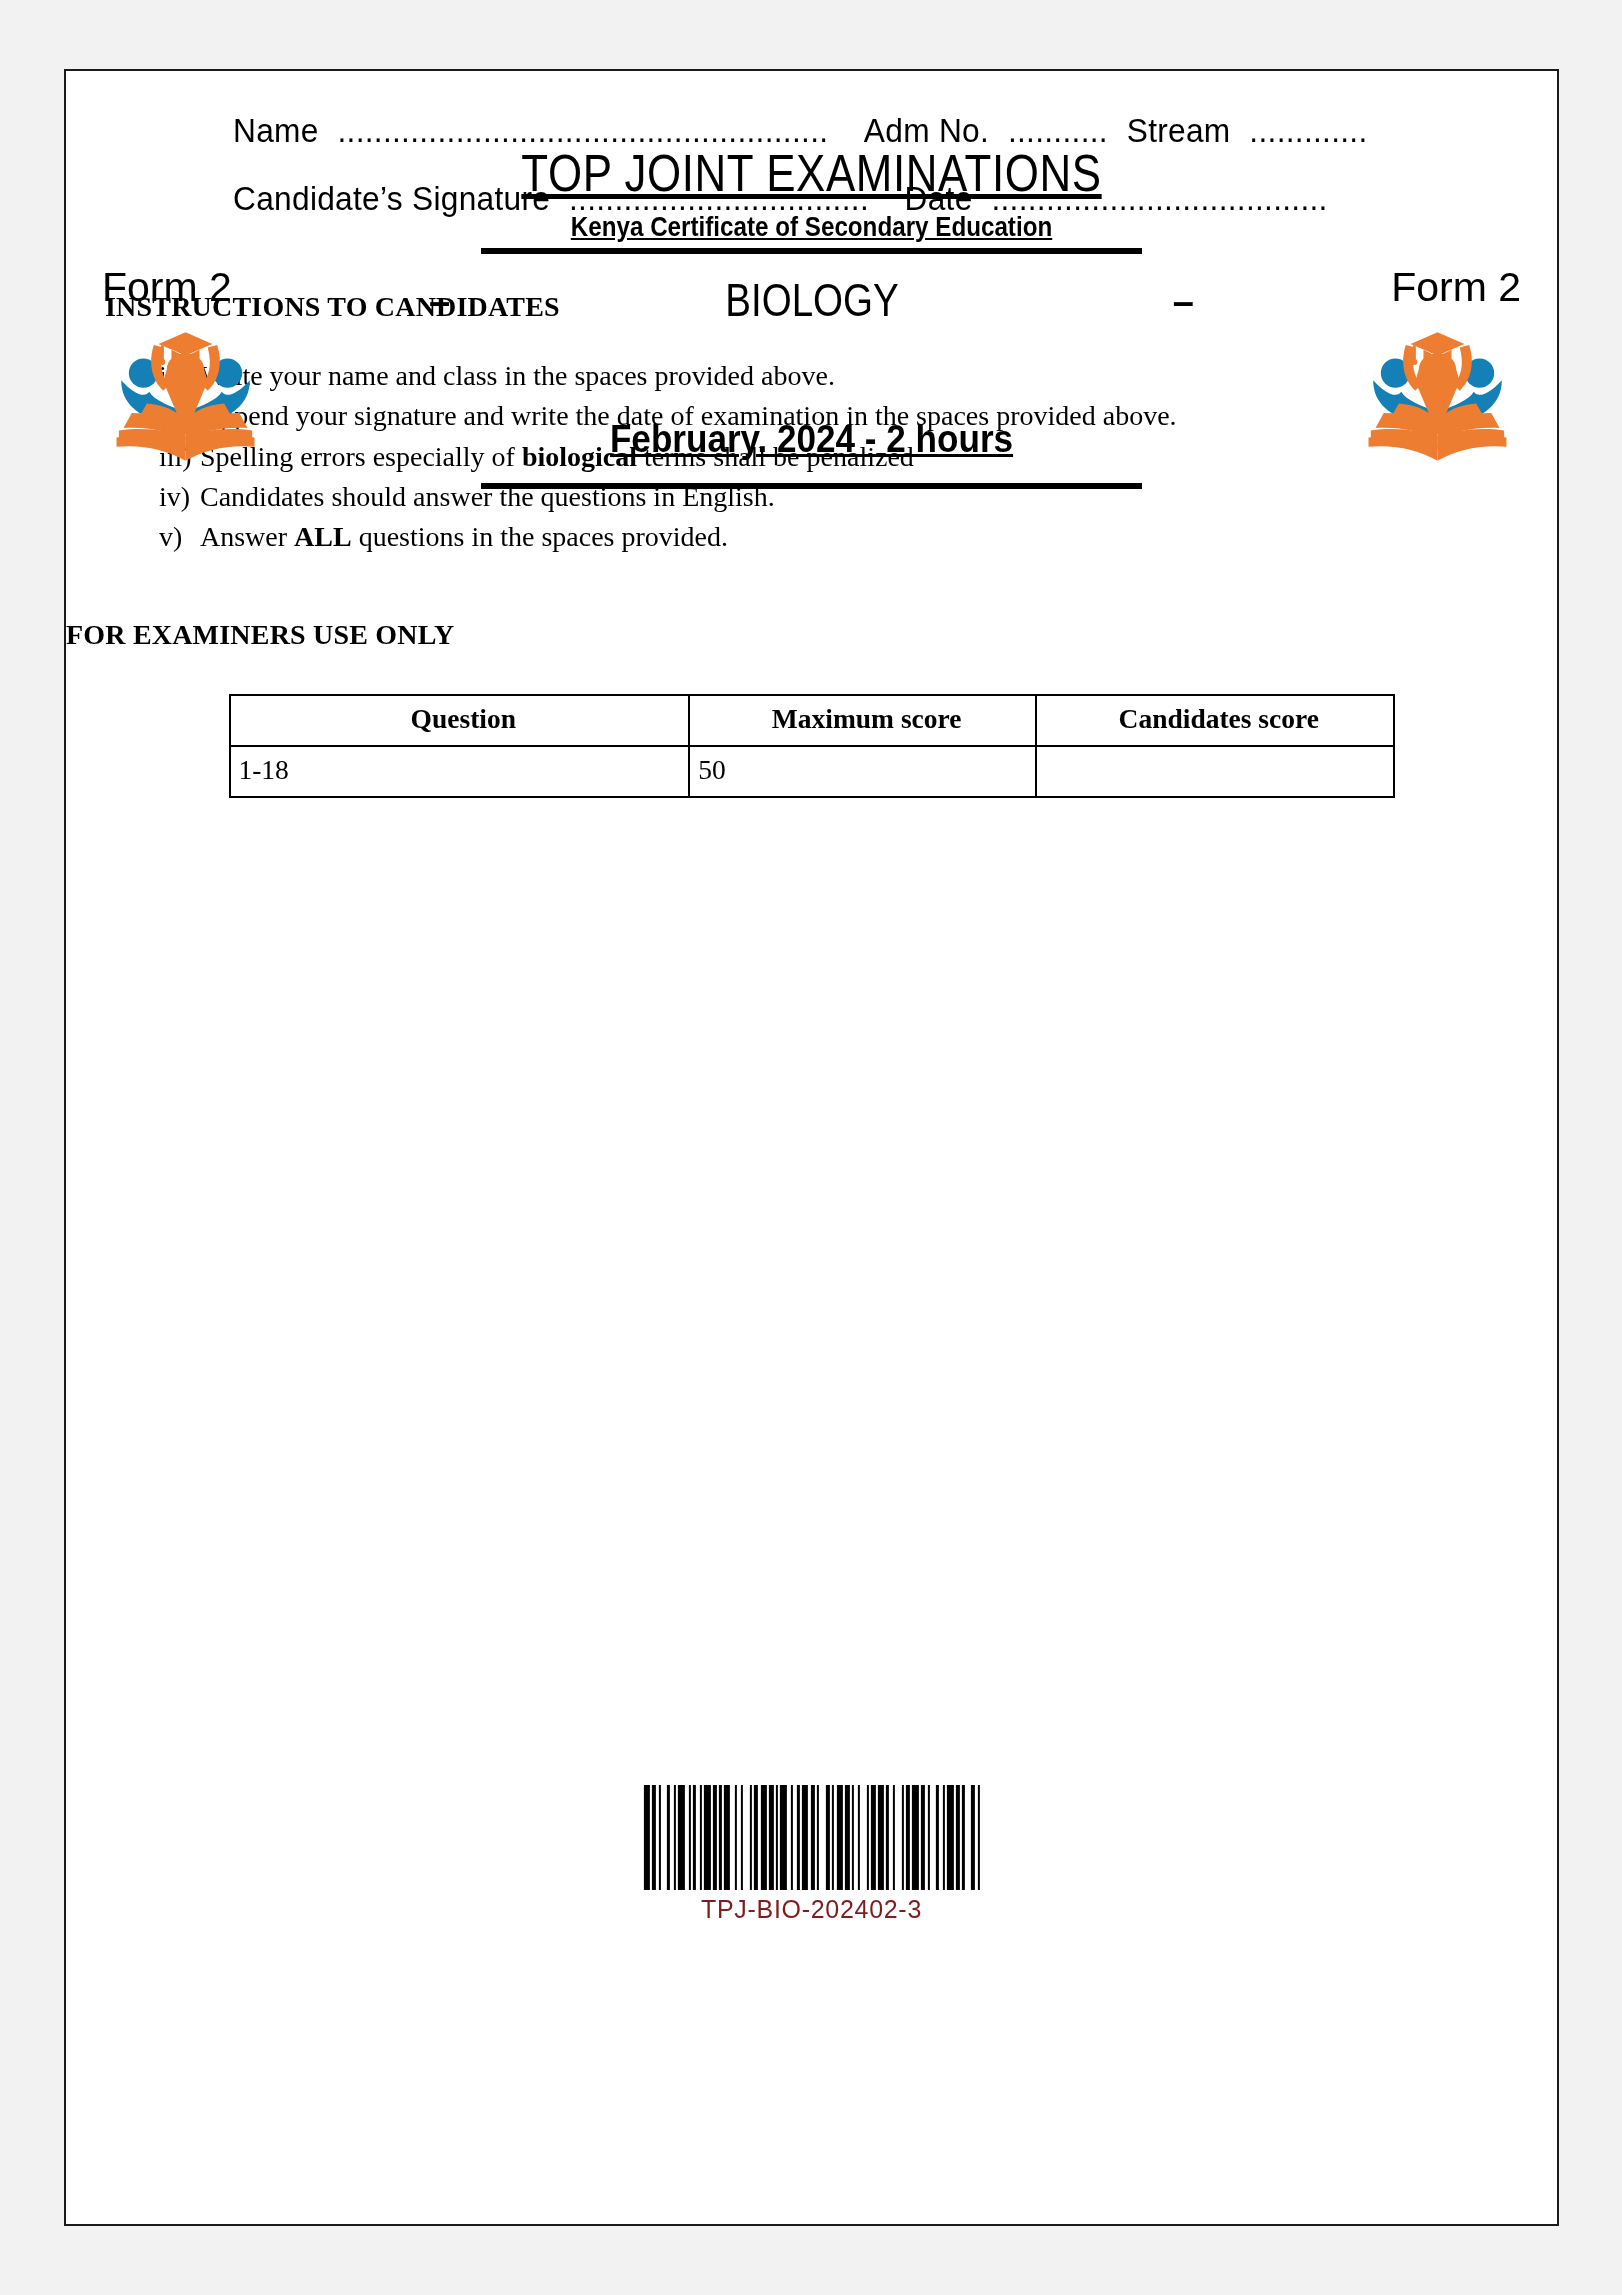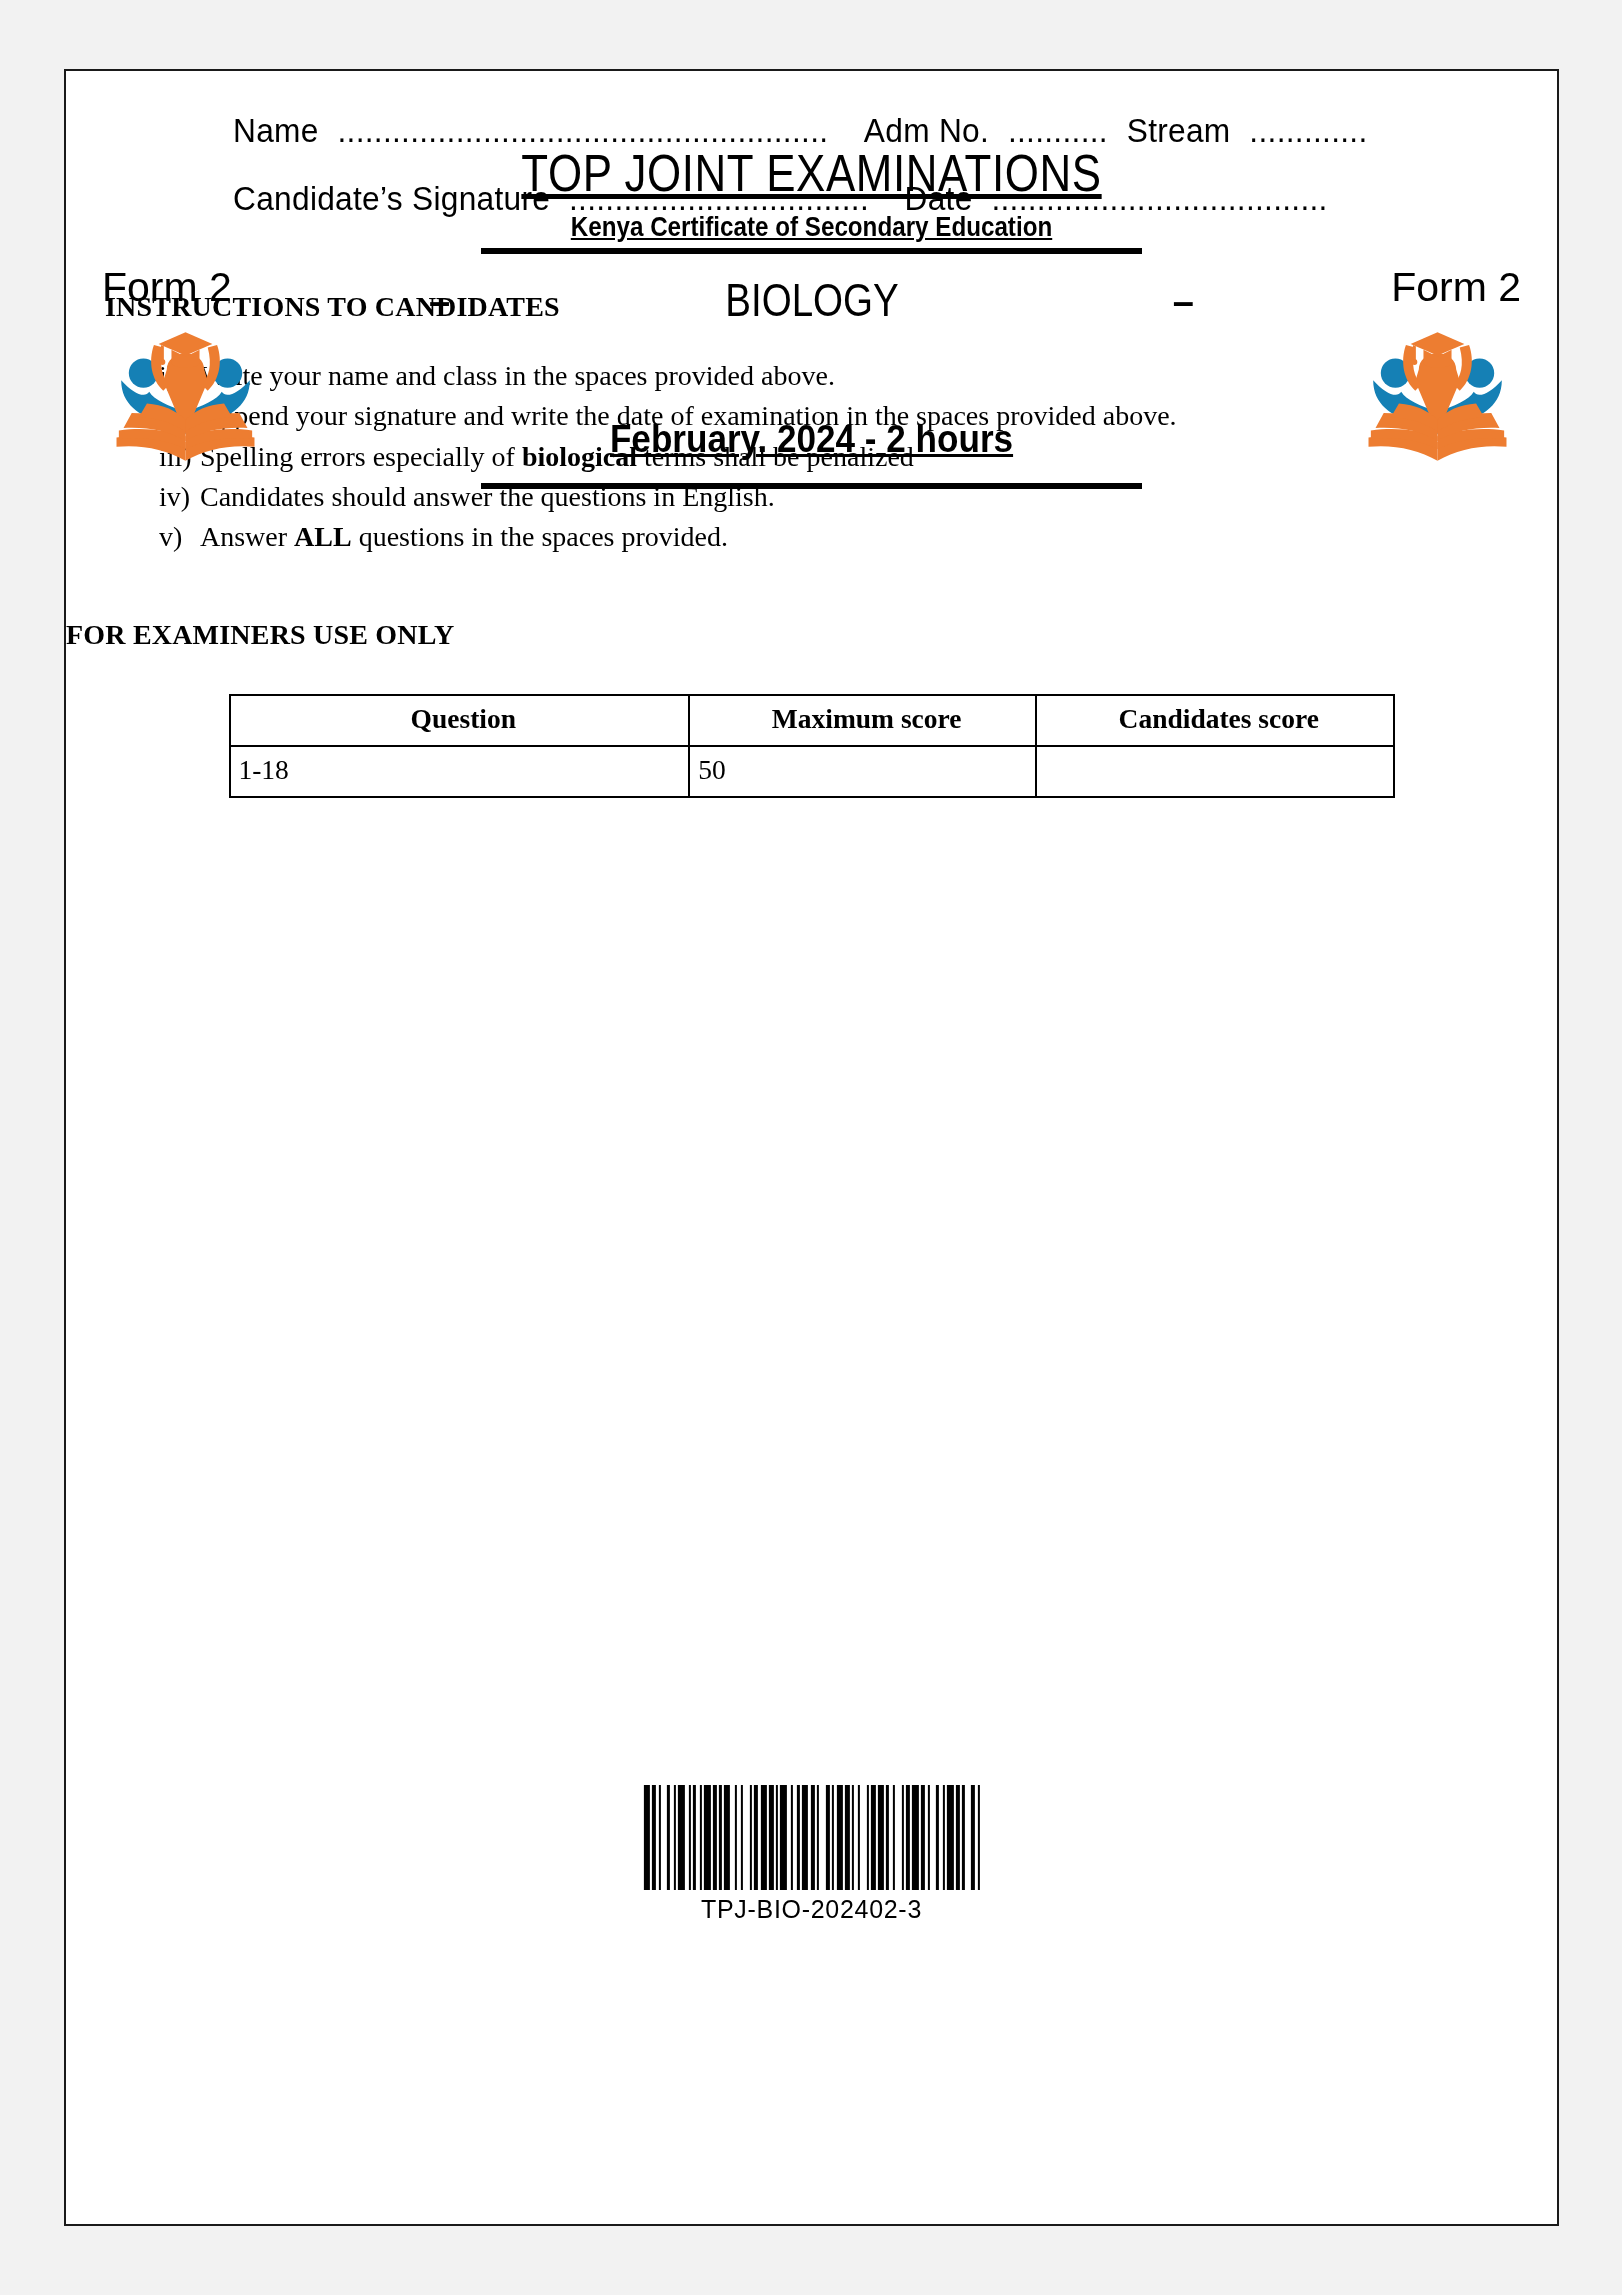--- a/index.html
+++ b/index.html
@@ -242,21 +242,21 @@
   }
   #barcode-bars i {
     display: block;
     height: 100%;
     background: #000;
   }
   #barcode-label {
     font-family: "Liberation Sans", sans-serif;
     font-size: 25px;
     letter-spacing: 0.7px;
-    color: #000000;
+    color: #7f1d1d;
     margin-top: 5.2px;
     font-weight: 400;
   }
 </style>
 </head>
 <body>
 
 <div id="page-sheet">
 
   <div id="header-block">

